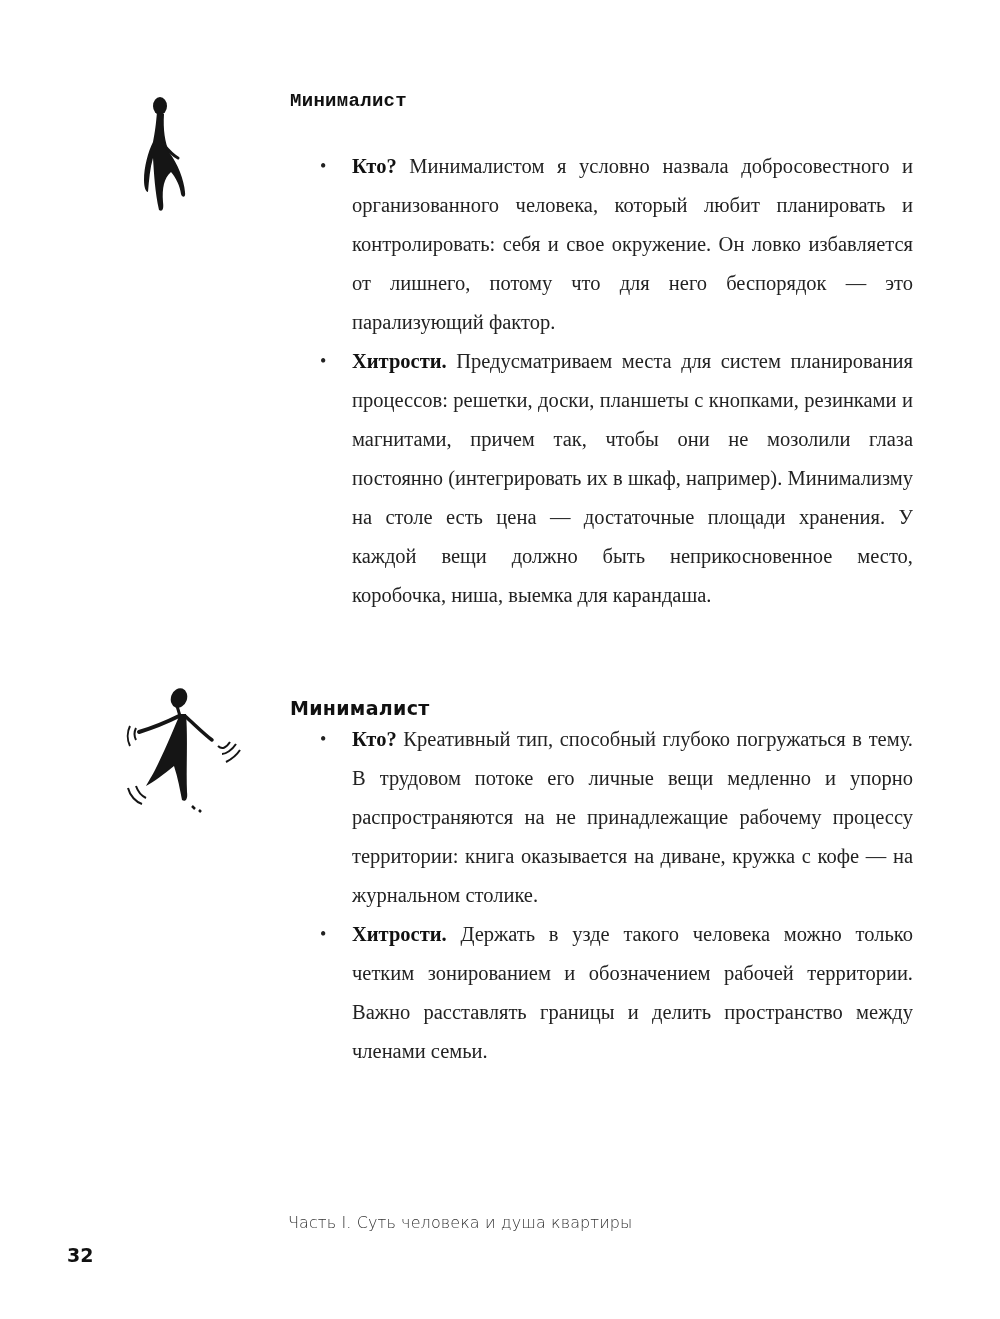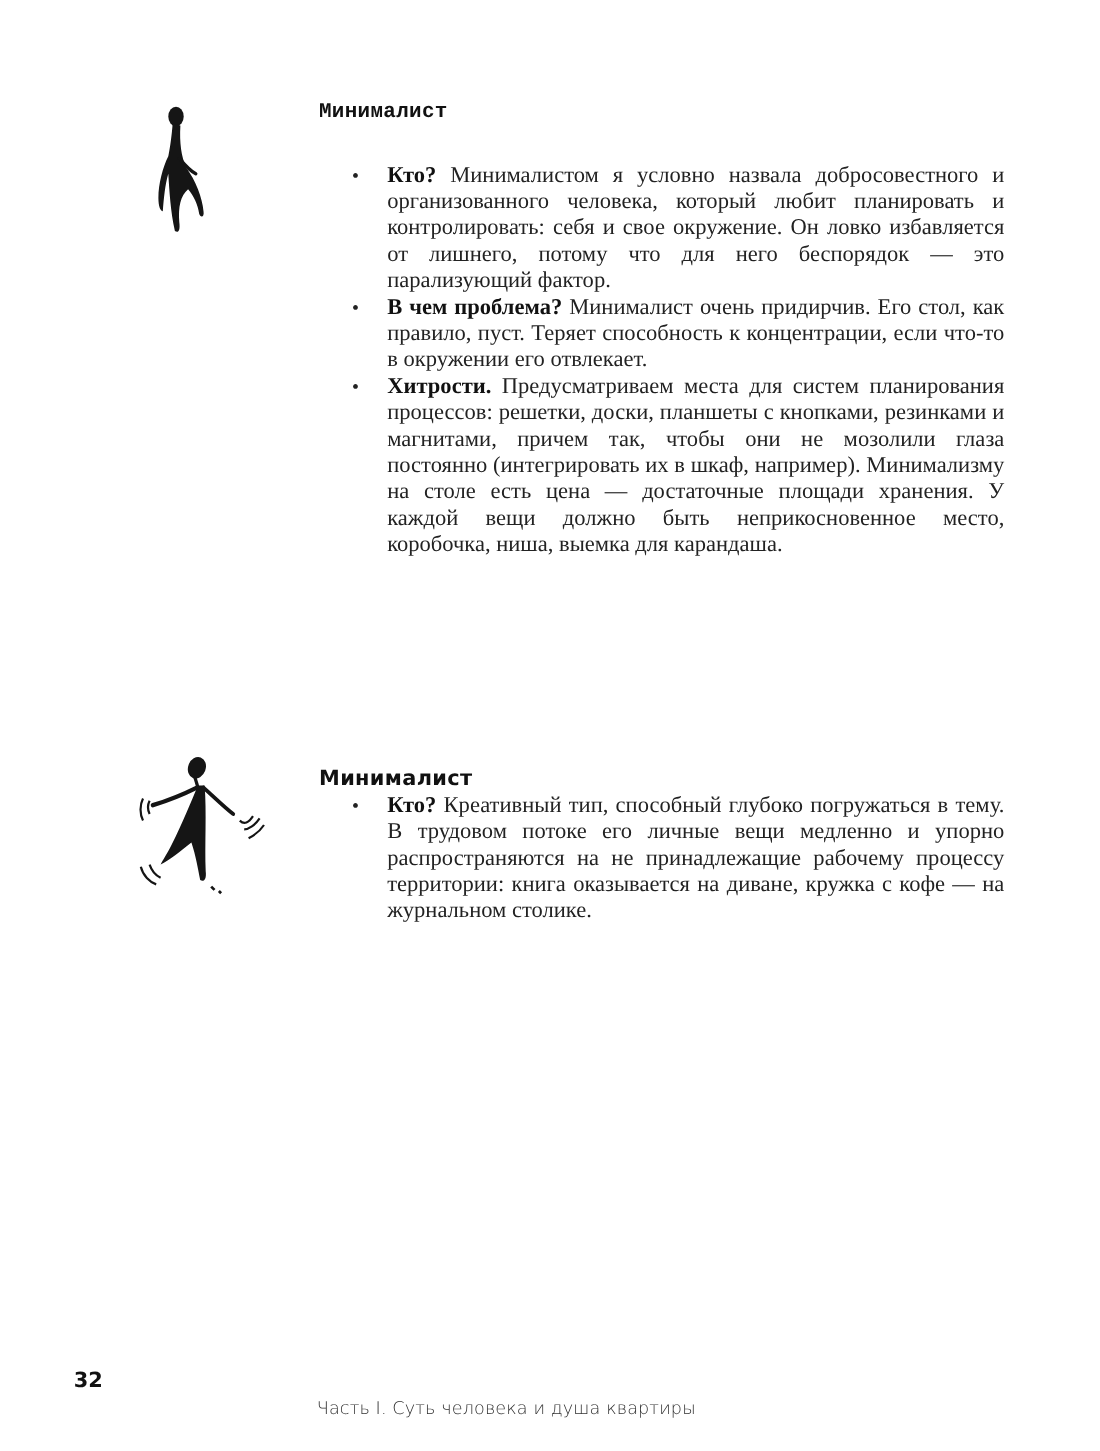--- a/index.html
+++ b/index.html
@@ -5,51 +5,50 @@
     html, body { margin: 0; padding: 0; background: #ffffff; }
     body { width: 1000px; height: 1319px; position: relative; overflow: hidden; color: #1e1e1e; }
     .heading {
       position: absolute; left: 290px;
       font-family: "DejaVu Sans", sans-serif; font-weight: bold;
       font-size: 19px; letter-spacing: 0.3px; color: #111;
     }
     .figure { position: absolute; }
     .list {
       position: absolute; left: 318px; width: 595px; margin: 0; padding: 0; list-style: none;
-      font-family: "Liberation Serif", serif; font-size: 20.5px; line-height: 24px;
+      font-family: "Liberation Serif", serif; font-size: 20.5px; line-height: 39px;
       text-align: justify; color: #222;
     }
     .list li { position: relative; padding-left: 34px; }
     .list li::before {
       content: "•"; position: absolute; left: 2px; top: 0; font-size: 18px; color: #222;
     }
     .list b { font-weight: bold; color: #111; }
     .footer-num {
       position: absolute; left: 67px; top: 1244px;
       font-family: "DejaVu Sans", sans-serif; font-weight: bold; font-size: 19px; color: #111;
     }
     .footer-title {
-      position: absolute; left: 288px; top: 1270px;
+      position: absolute; left: 288px; top: 1213px;
       font-family: "DejaVu Sans", sans-serif; font-weight: 300; font-size: 16px; color: #333;
       letter-spacing: 0.1px;
     }
   </style>
 </head>
 <body>
 
 <svg class="figure" style="left:138px; top:92px;" width="60" height="125" viewBox="0 0 60 125">
   <ellipse cx="22" cy="14" rx="7" ry="9" fill="#151515"></ellipse>
   <path d="M19 20 C18 32 17 40 15 50 C10 60 6 75 6 88 C6 96 8 100 10 100 C11 88 12 76 15 66 C16 82 17 100 21 118 C24 120 26 118 25 110 C24 96 26 86 33 80 C38 86 42 94 43 102 C44 106 48 106 47 100 C46 88 40 72 31 60 C27 50 25 38 26 22 Z" fill="#151515"></path>
   <path d="M25 52 C30 58 36 64 40 66" stroke="#151515" stroke-width="3" fill="none" stroke-linecap="round"></path>
 </svg>
 <div class="heading" style="top:90px;font-family:Liberation Mono, monospace;">Минималист</div>
 
 <ul class="list" style="top:147px;">
   <li><b>Кто?</b><span> Минималистом я условно назвала добросовестного и организованного человека, который любит планировать и контролировать: себя и свое окружение. Он ловко избавляется от лишнего, потому что для него беспорядок — это парализующий фактор.</span></li>
-  <li><b>В чем проблема?</b><span> Минималист очень придирчив. Его стол, как правило, пуст. Теряет способность к концентрации, если что-то в окружении его отвлекает.</span></li>
   <li><b>Хитрости.</b><span> Предусматриваем места для систем планирования процессов: решетки, доски, планшеты с кнопками, резинками и магнитами, причем так, чтобы они не мозолили глаза постоянно (интегрировать их в шкаф, например). Минимализму на столе есть цена — достаточные площади хранения. У каждой вещи должно быть неприкосновенное место, коробочка, ниша, выемка для карандаша.</span></li>
 </ul>
 
 <svg class="figure" style="left:122px; top:688px;" width="125" height="128" viewBox="0 0 125 128">
   <ellipse cx="57" cy="10" rx="8" ry="10" transform="rotate(20 57 10)" fill="#151515"></ellipse>
   <path d="M55 18 L58 28" stroke="#151515" stroke-width="3"></path>
   <path d="M58 26 C52 40 44 60 34 80 C30 88 26 94 24 98 C32 94 42 86 52 78 C56 90 58 102 60 112 C63 114 66 112 65 104 C64 80 66 50 64 26 Z" fill="#151515"></path>
   <path d="M57 28 C45 34 30 40 17 44" stroke="#151515" stroke-width="4" fill="none" stroke-linecap="round"></path>
   <path d="M63 28 C72 36 82 46 90 52" stroke="#151515" stroke-width="3.5" fill="none" stroke-linecap="round"></path>
   <path d="M8 38 C5 44 5 52 8 58" stroke="#151515" stroke-width="2" fill="none"></path>
@@ -59,16 +58,17 @@
   <path d="M104 74 C108 72 114 68 118 62" stroke="#151515" stroke-width="2" fill="none"></path>
   <path d="M6 100 C8 108 14 114 20 116" stroke="#151515" stroke-width="2" fill="none"></path>
   <path d="M14 98 C16 104 20 108 24 110" stroke="#151515" stroke-width="2" fill="none"></path>
   <path d="M70 118 L73 121" stroke="#151515" stroke-width="2.5"></path>
   <path d="M77 122 L79 124" stroke="#151515" stroke-width="2.5"></path>
 </svg>
 <div class="heading" style="top:697px;">Минималист</div>
 
 <ul class="list" style="top:720px;">
   <li><b>Кто?</b><span> Креативный тип, способный глубоко погружаться в тему. В трудовом потоке его личные вещи медленно и упорно распространяются на не принадлежащие рабочему процессу территории: книга оказывается на диване, кружка с кофе — на журнальном столике.</span></li>
+  <li><b>Хитрости.</b><span> Держать в узде такого человека можно только четким зонированием и обозначением рабочей территории. Важно расставлять границы и делить пространство между членами семьи.</span></li>
 </ul>
 
 <div class="footer-num">32</div>
 <div class="footer-title">Часть I. Суть человека и душа квартиры</div>
 
 </body></html>

